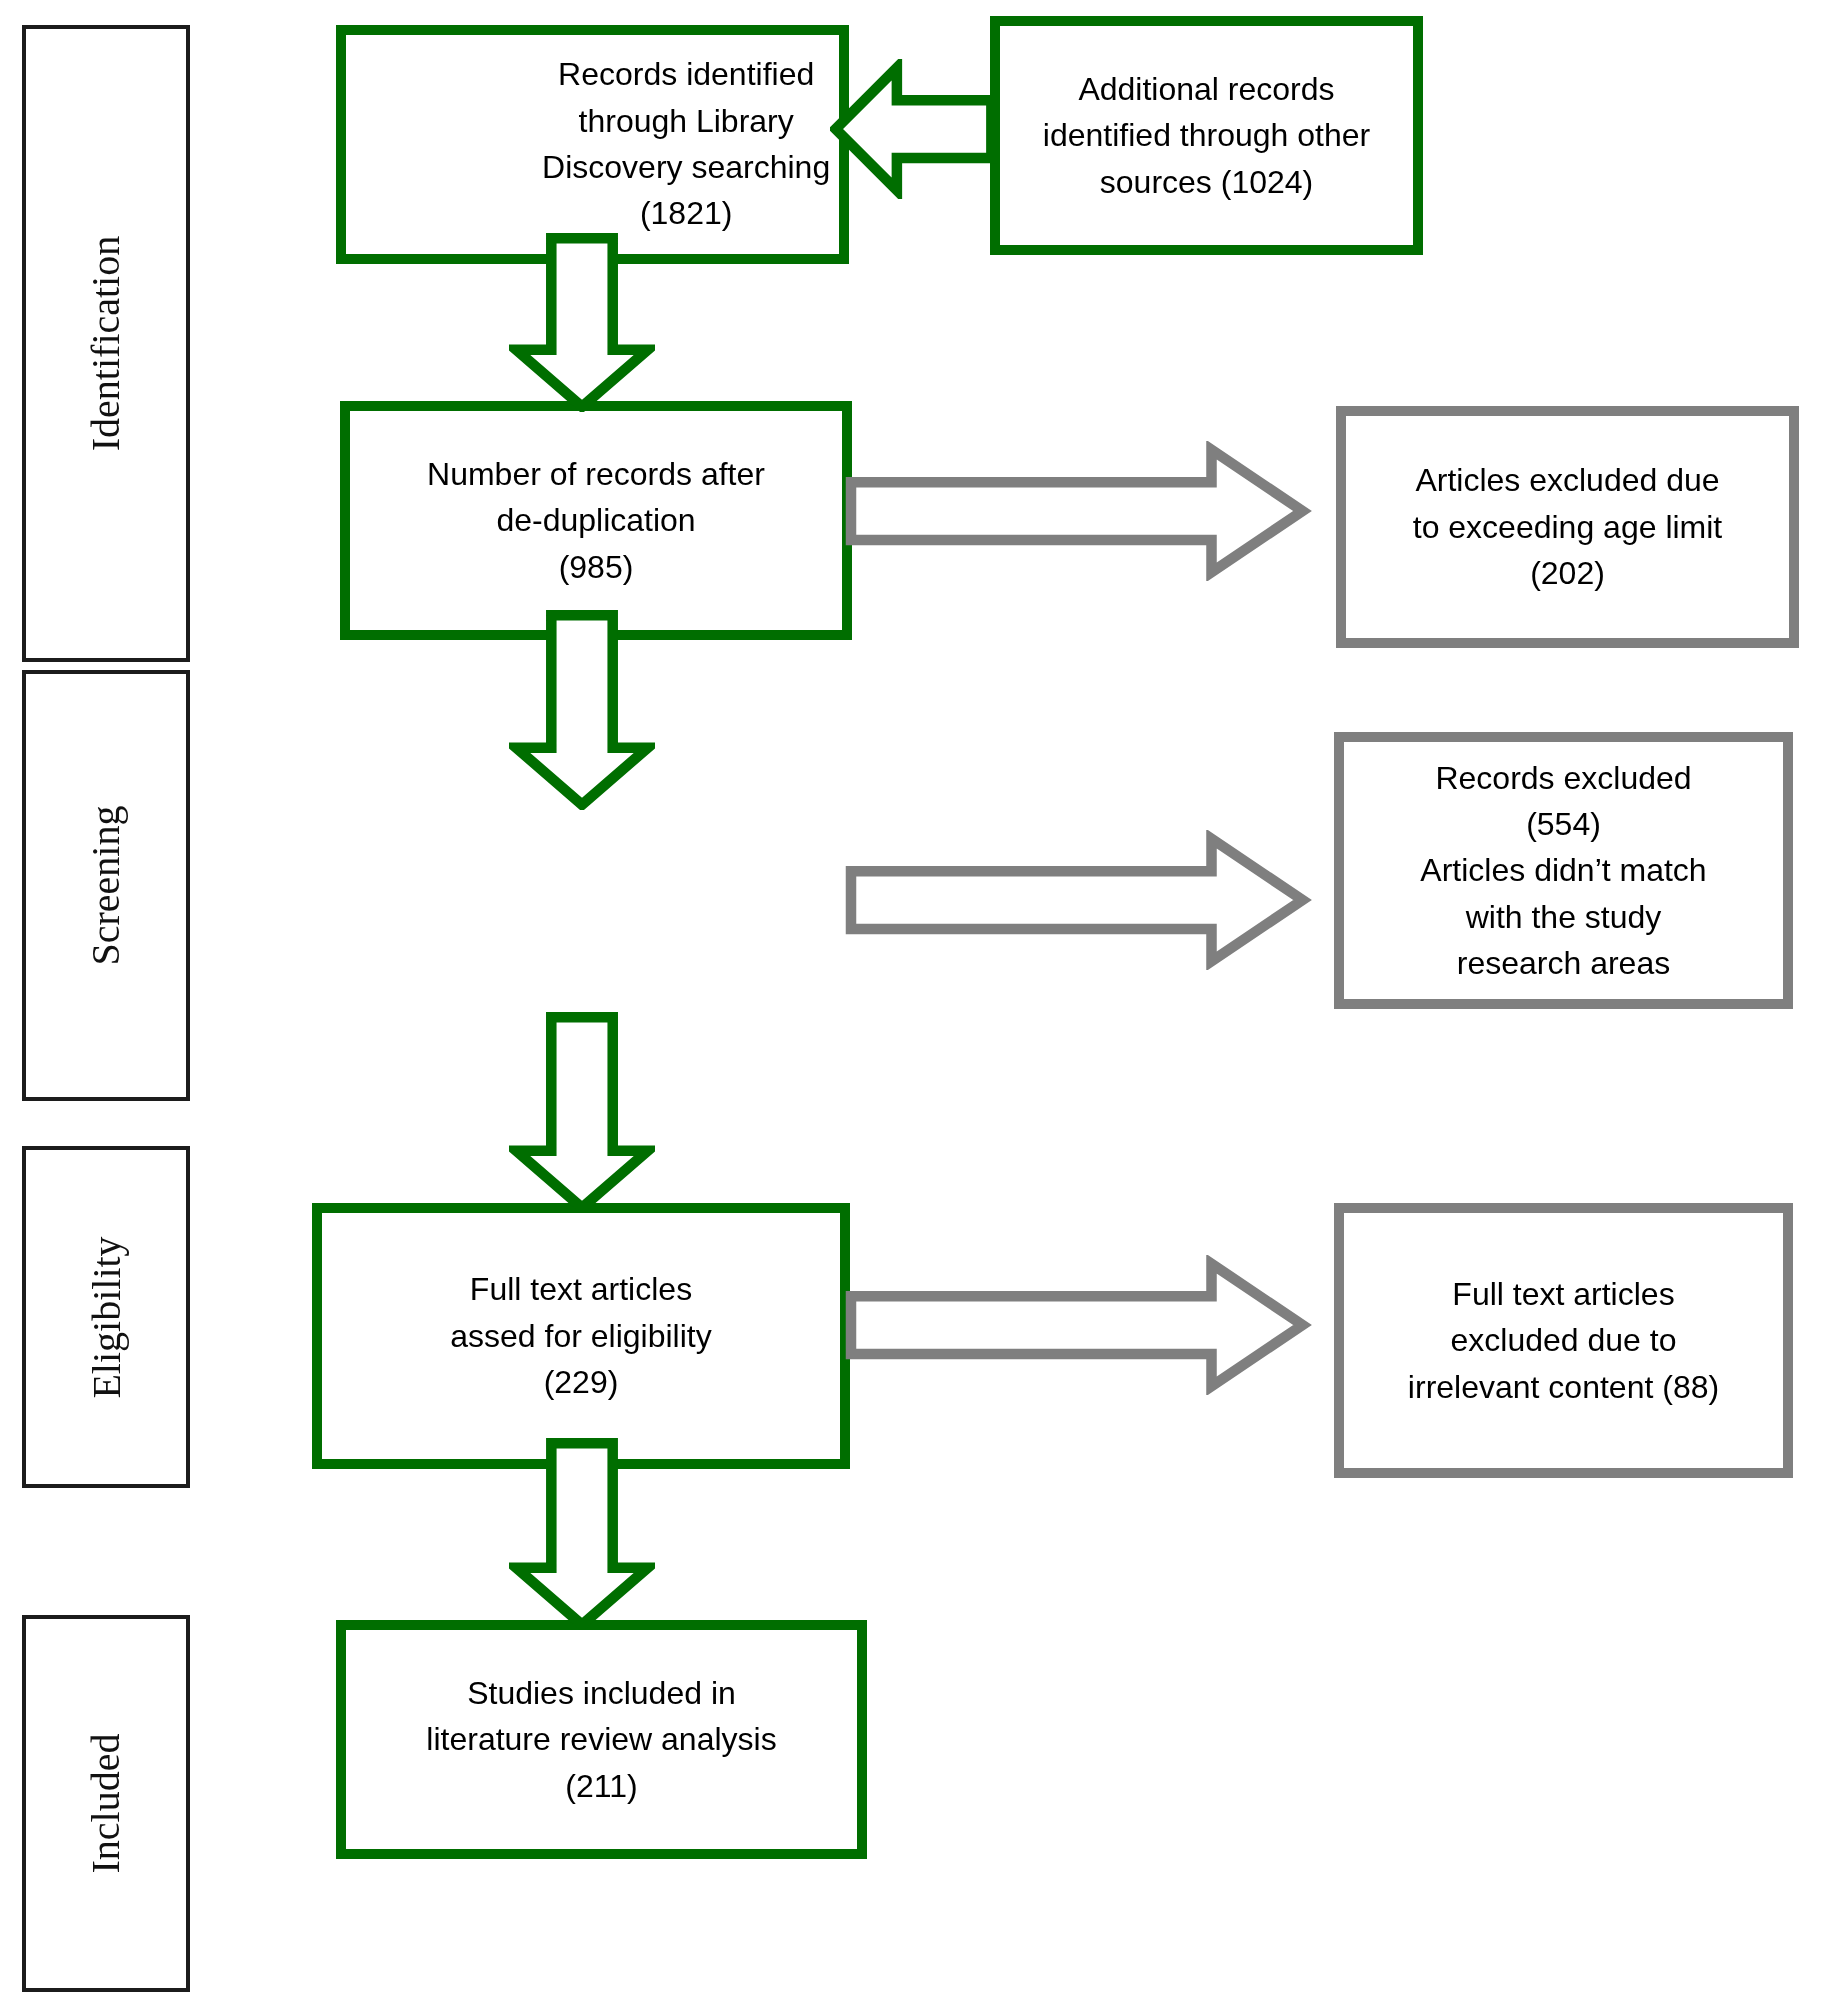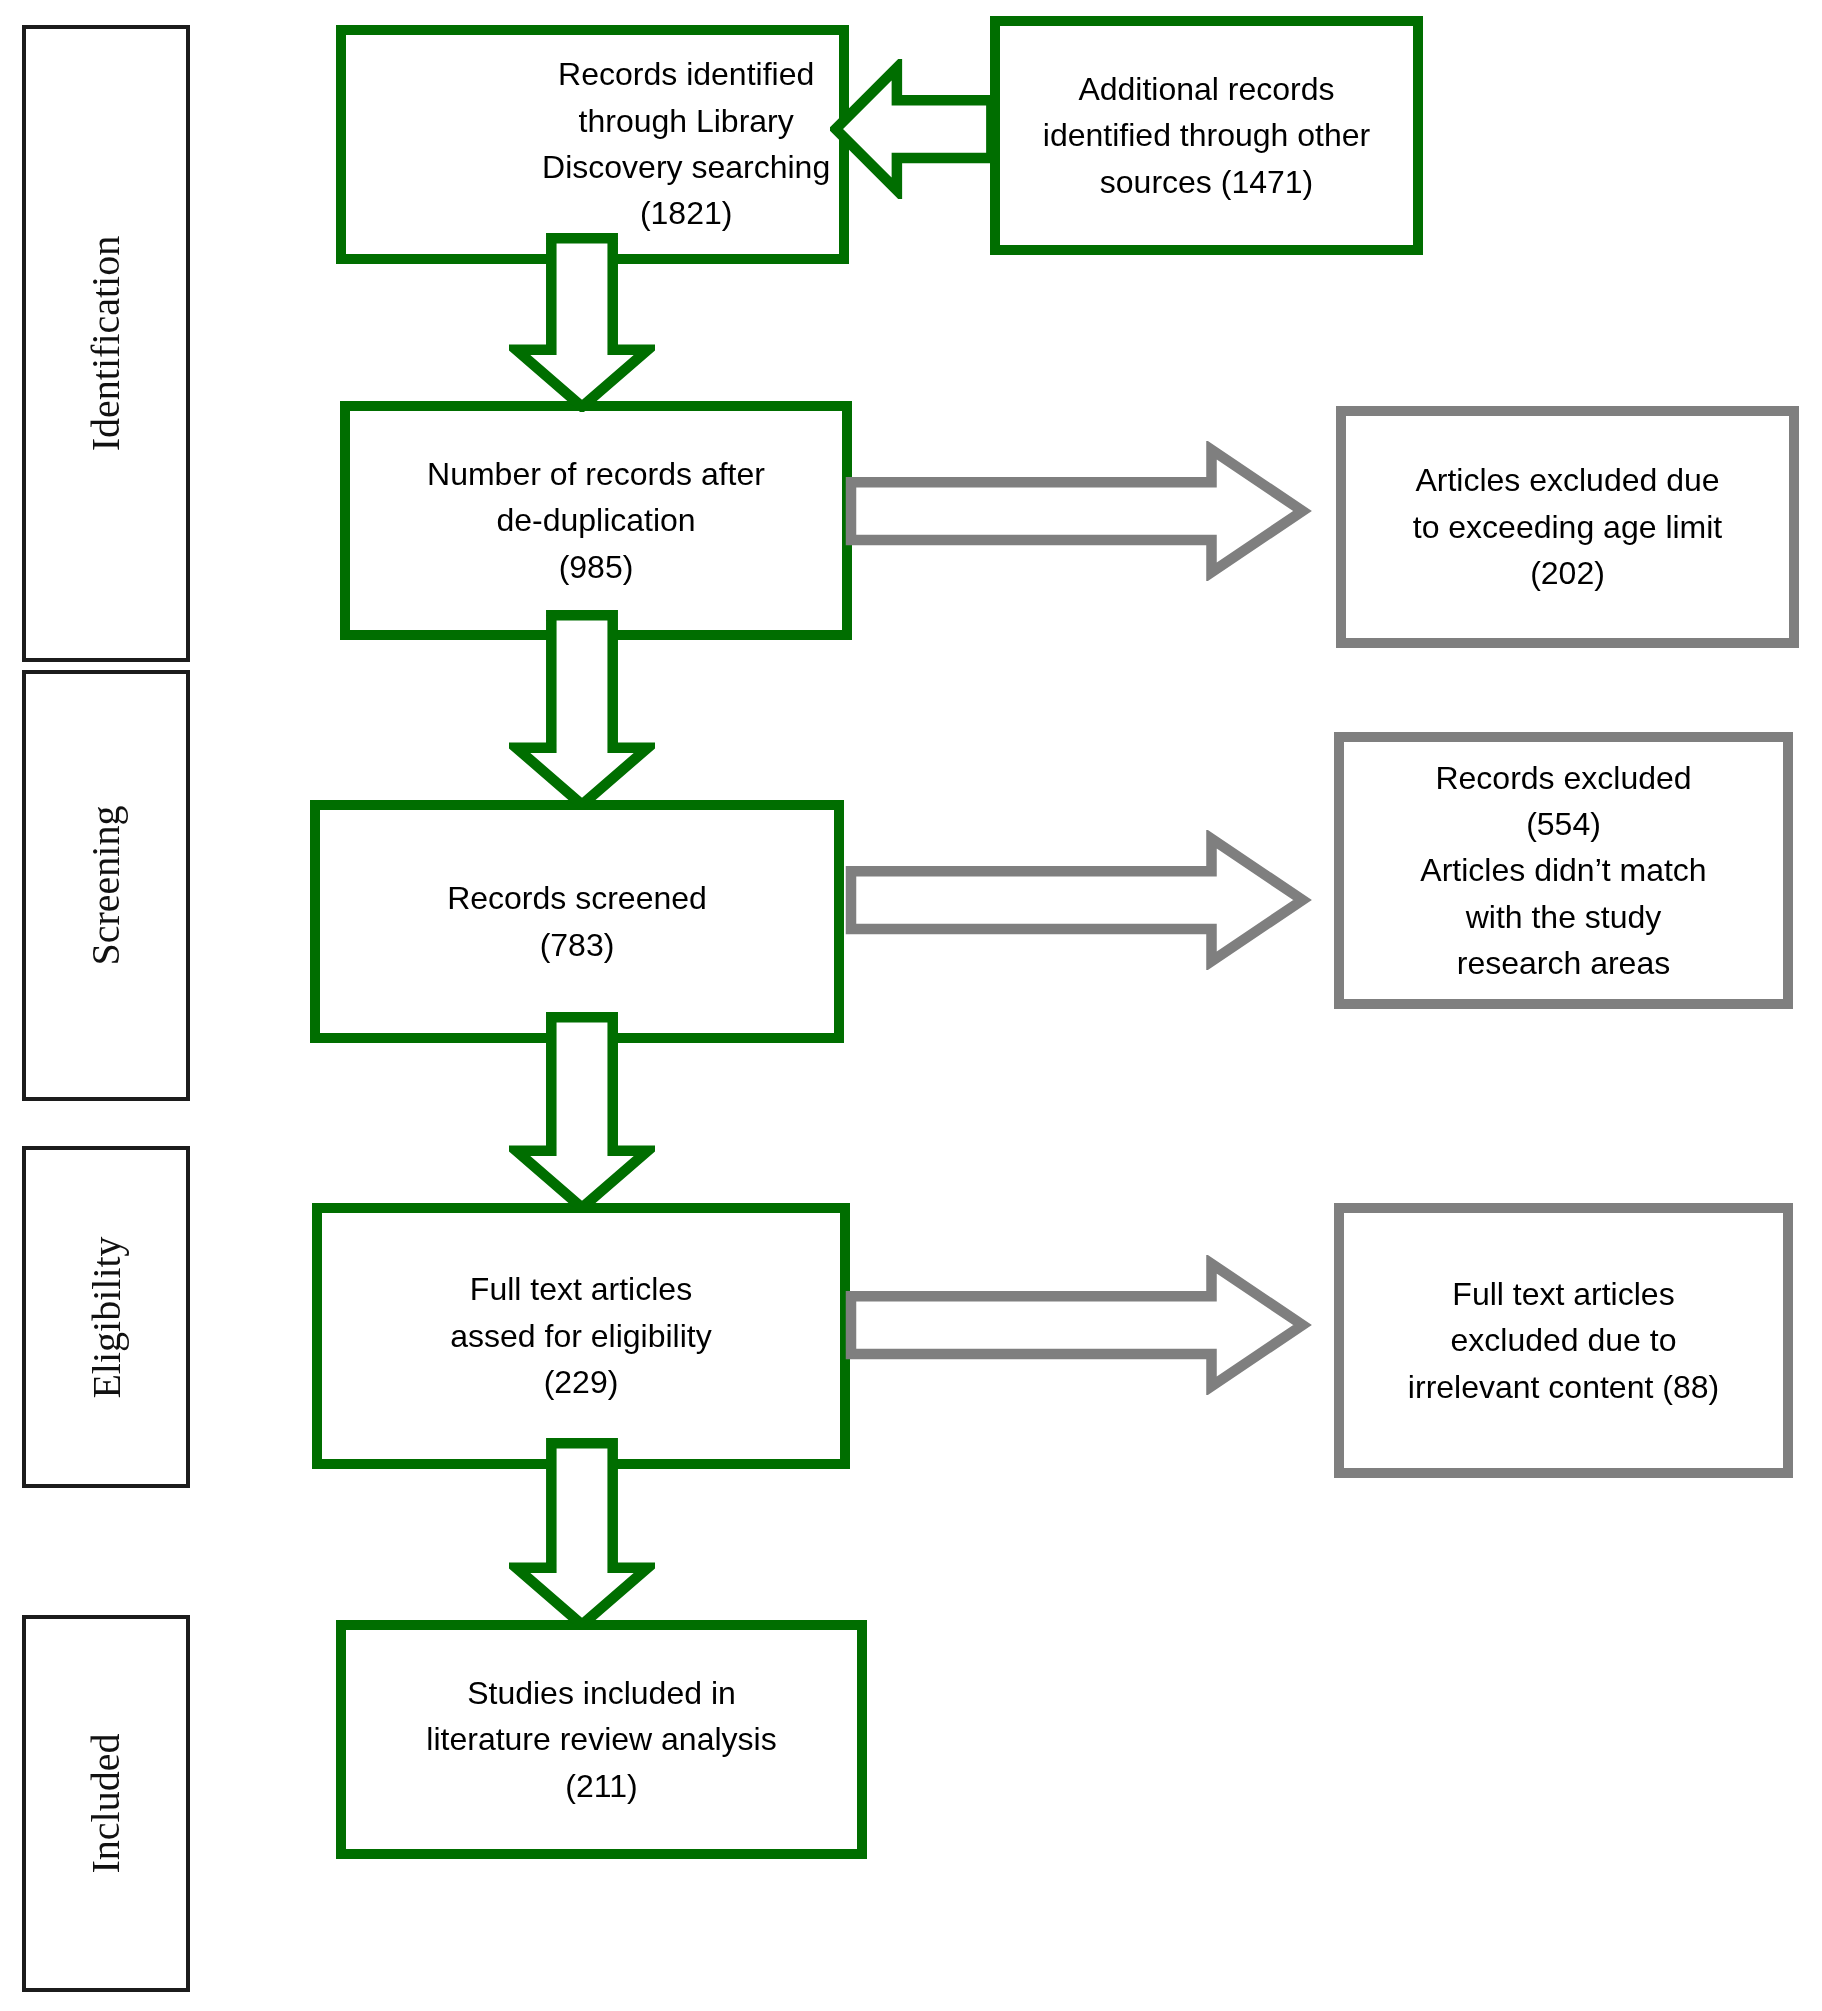--- a/index.html
+++ b/index.html
@@ -72,33 +72,29 @@
   <div class="gbox" style="left:336px;top:24.6px;width:493px;height:219px;justify-content:flex-end;">
     <div class="boxtext">Records identified
 through Library
 Discovery searching
 (1821)</div>
   </div>
 
   <div class="gbox" style="left:990px;top:16px;width:413px;height:219px;">
     <div class="boxtext">Additional records
 identified through other
-sources (1471)</div>
+sources (1024)</div>
   </div>
 
   <div class="gbox" style="left:340px;top:401px;width:492px;height:219px;">
     <div class="boxtext">Number of records after
 de-duplication
 (985)</div>
   </div>
 
-  <div class="gbox" style="left:310px;top:800px;width:514px;height:223px;">
-    <div class="boxtext">Records screened
-(783)</div>
-  </div>
 
   <div class="gbox" style="left:312px;top:1203px;width:518px;height:246px;">
     <div class="boxtext">Full text articles
 assed for eligibility
 (229)</div>
   </div>
 
   <div class="gbox" style="left:336px;top:1620px;width:511px;height:219px;">
     <div class="boxtext">Studies included in
 literature review analysis

